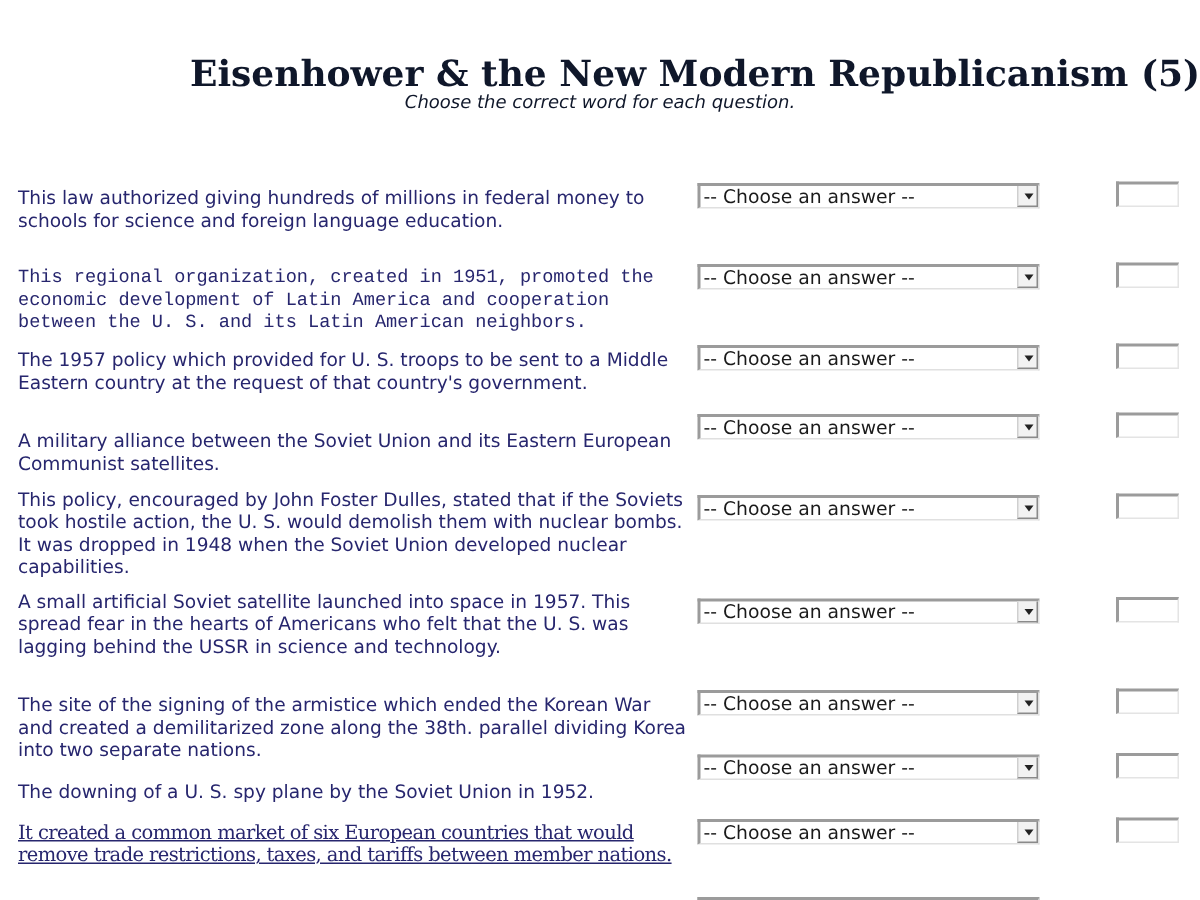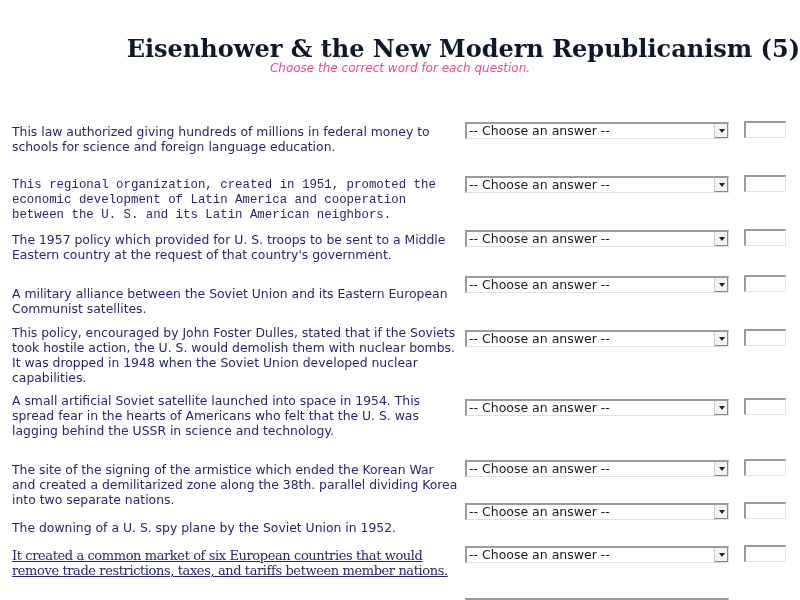--- a/index.html
+++ b/index.html
@@ -29,21 +29,21 @@
     }
     .subtitle {
       position: absolute;
       left: 0;
       top: 61px;
       width: 800px;
       text-align: center;
       font-family: "DejaVu Sans", sans-serif;
       font-style: italic;
       font-size: 12px;
-      color: #ec4899;
+      color: #0f172a;
     }
     .qrow {
       position: absolute;
       left: 12px;
       width: 780px;
     }
     .qtext {
       position: absolute;
       left: 0;
       width: 448px;
@@ -55,21 +55,21 @@
       margin-top: 16px;
     }
     .qtext.condensed {
       font-family: "DejaVu Serif", serif;
       font-size: 13px;
       letter-spacing: -0.4px;
     }
     .answer-select {
       position: absolute;
       left: 453px;
-      width: 264px;
+      width: 228px;
       height: 17px;
       border-top: 2px solid #9b9b9b;
       border-left: 2px solid #9b9b9b;
       border-bottom: 1px solid #e0e0e0;
       border-right: 1px solid #e0e0e0;
       background: #ffffff;
       box-sizing: border-box;
       font-family: "DejaVu Sans", sans-serif;
       font-size: 12.5px;
       line-height: 14px;
@@ -164,21 +164,21 @@
 <div class="qrow" style="top:309px;">
   <div class="qtext" style="top:0px;">This policy, encouraged by John Foster Dulles, stated that if the Soviets took hostile action, the U. S. would demolish them with nuclear bombs. It was dropped in 1948 when the Soviet Union developed nuclear capabilities.</div>
   <div class="answer-select" style="top:21px;">
     <span class="sel-label">-- Choose an answer --</span>
     <span class="sel-arrow"></span>
   </div>
   <div class="answer-box" style="top:20px;"></div>
 </div>
 
 <div class="qrow" style="top:377px;">
-  <div class="qtext" style="top:0px;">A small artificial Soviet satellite launched into space in 1954. This spread fear in the hearts of Americans who felt that the U. S. was lagging behind the USSR in science and technology.</div>
+  <div class="qtext" style="top:0px;">A small artificial Soviet satellite launched into space in 1957. This spread fear in the hearts of Americans who felt that the U. S. was lagging behind the USSR in science and technology.</div>
   <div class="answer-select" style="top:22px;">
     <span class="sel-label">-- Choose an answer --</span>
     <span class="sel-arrow"></span>
   </div>
   <div class="answer-box" style="top:21px;"></div>
 </div>
 
 <div class="qrow" style="top:446px;">
   <div class="qtext" style="top:0px;">The site of the signing of the armistice which ended the Korean War and created a demilitarized zone along the 38th. parallel dividing Korea into two separate nations.</div>
   <div class="answer-select" style="top:14px;">

